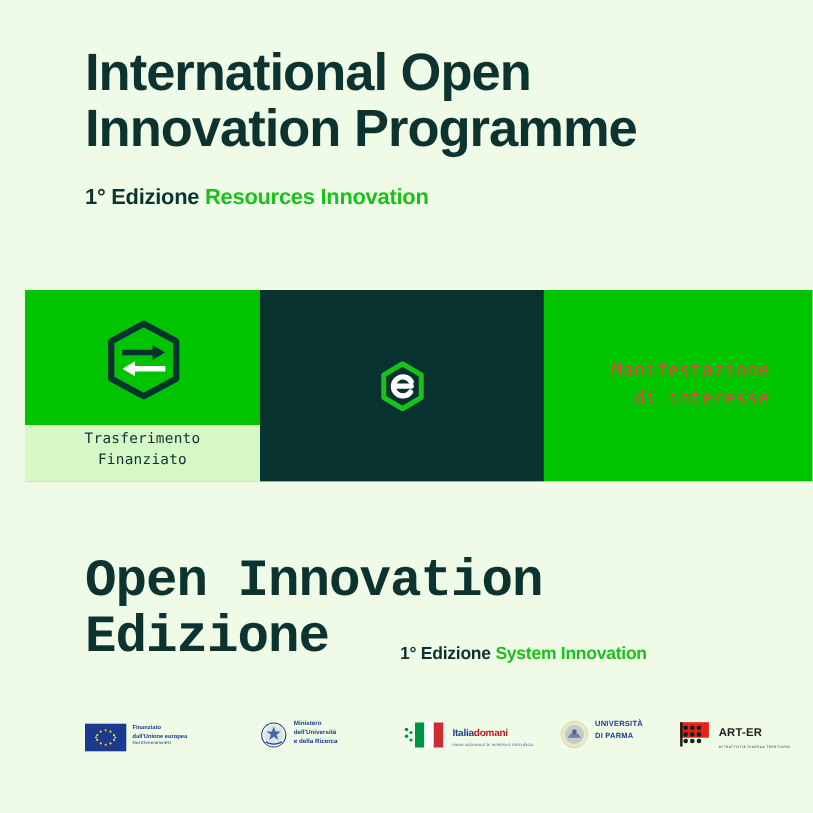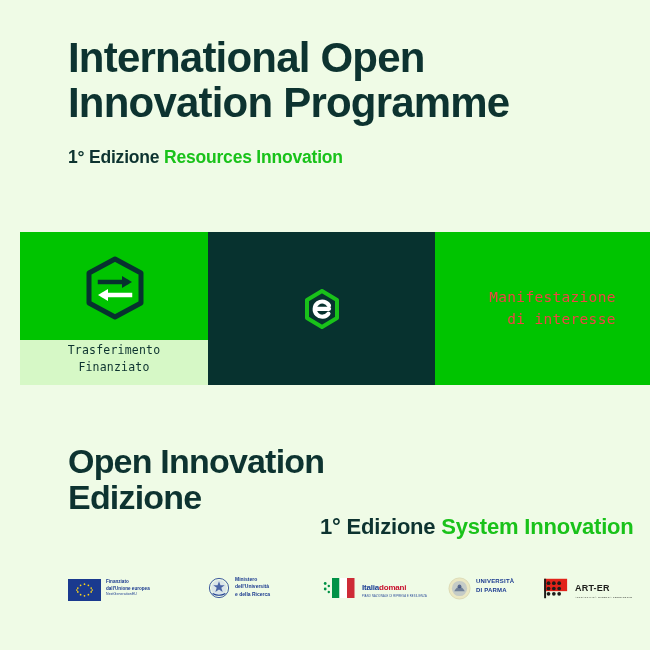--- a/index.html
+++ b/index.html
@@ -151,32 +151,33 @@
 
   
   .bottom {
     position: absolute;
     left: 48px;
     top: 443px;
     width: 580px;
   }
 
   .bottom-title {
-    font-size: 34px;
+    font-size: 42px;
     line-height: 1.06;
     font-weight: bold;
     color: #0d3330;
     letter-spacing: -0.8px;
+    font-family: Liberation Mono, monospace;
   }
 
   .bottom-sub {
     position: absolute;
     left: 252px;
     top: 71px;
-    font-size: 22px;
+    font-size: 14px;
     font-weight: bold;
     color: #0d3330;
     letter-spacing: -0.2px;
     white-space: nowrap;
   }
   .bottom-sub .accent { color: #19c21a; }
 
   
   .footer {
     position: absolute;

